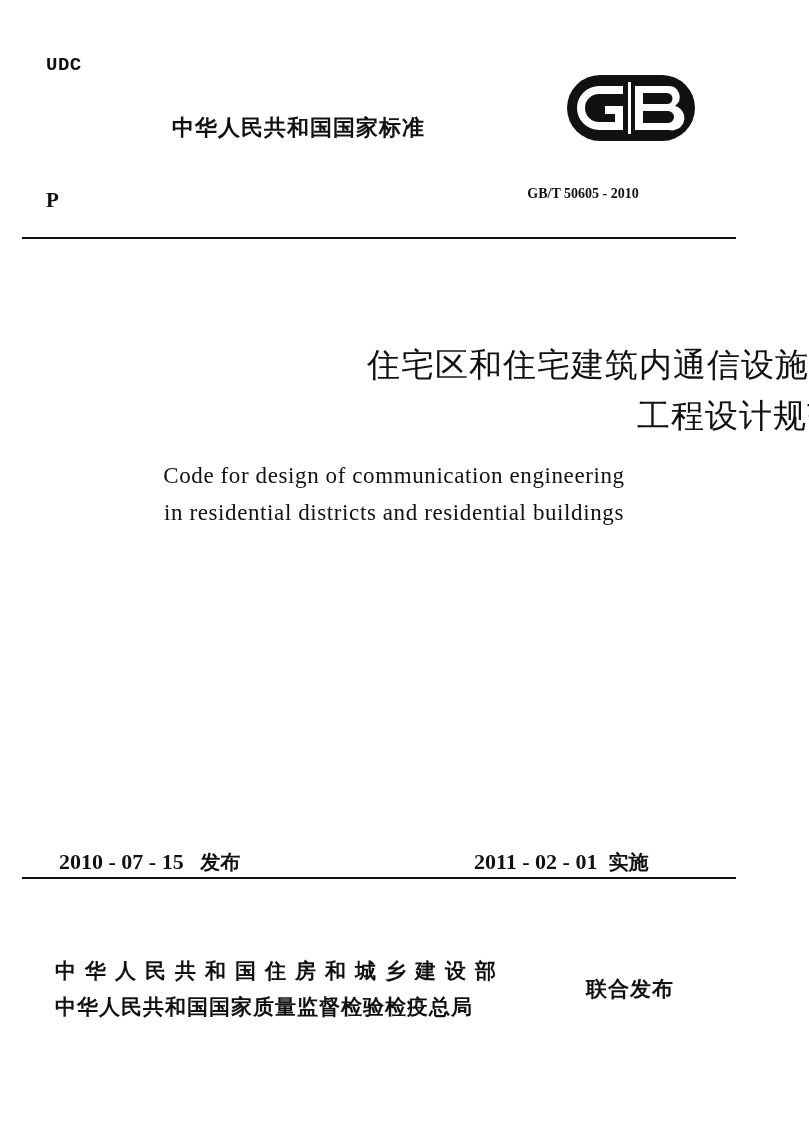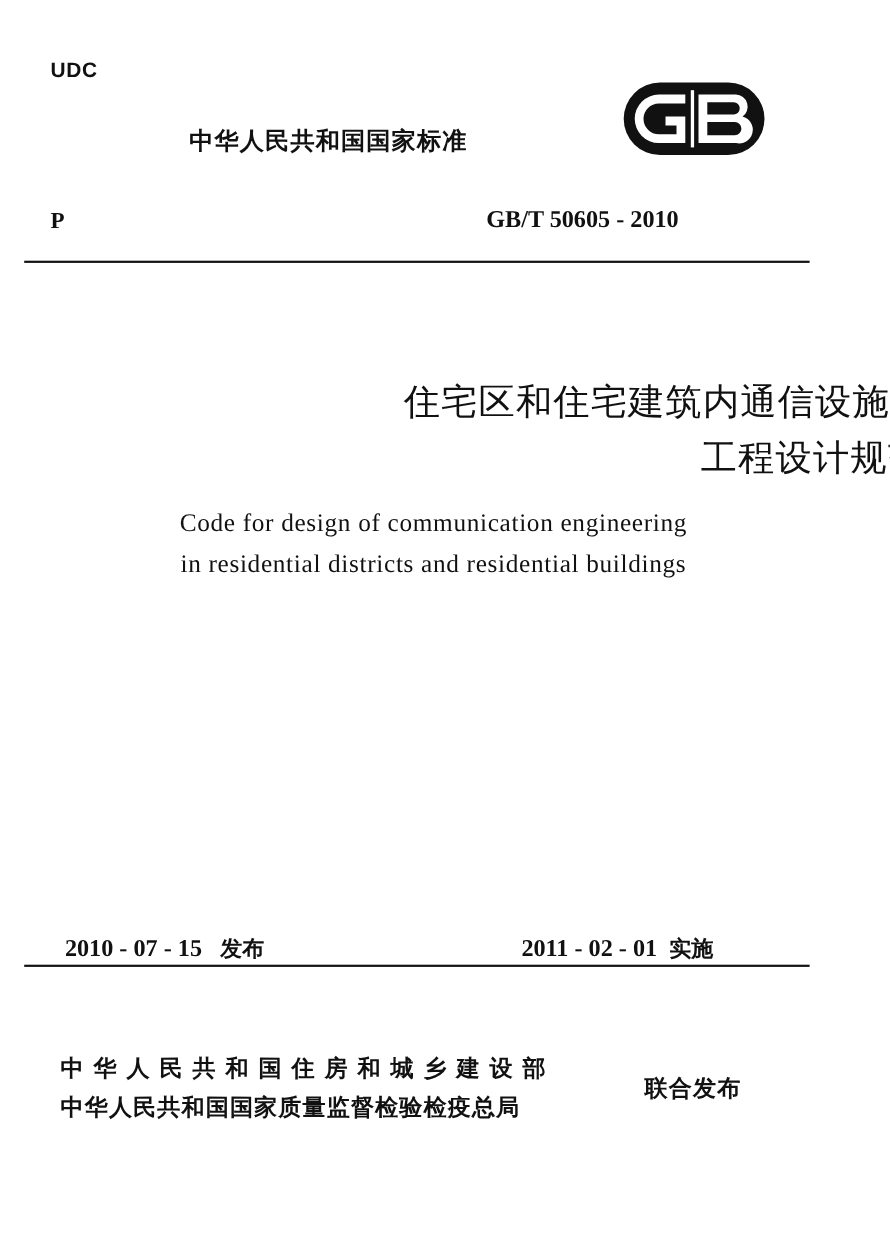--- a/index.html
+++ b/index.html
@@ -2,25 +2,25 @@
 <html><head>
 <meta charset="utf-8">
 <style>
   html, body { margin: 0; padding: 0; }
   body {
     width: 809px; height: 1122px; background: #ffffff; position: relative; overflow: hidden;
     color: #111111;
     font-family: "DejaVu Serif", "Liberation Serif", serif;
   }
   .abs { position: absolute; }
-  .udc { left: 46px; top: 54px; font-family: Liberation Sans, sans-serif; font-weight: bold; font-size: 19px; letter-spacing: 0.5px; text-align: center; }
+  .udc { left: 46px; top: 54px; font-family: Liberation Mono, monospace; font-weight: bold; font-size: 19px; letter-spacing: 0.5px; text-align: center; }
   .std-title { left: 172px; top: 113px; font-family: "DejaVu Sans", sans-serif; font-weight: bold; font-size: 22px; letter-spacing: 1px; }
   .logo { left: 565px; top: 72px; width: 132px; height: 72px; }
   .p-class { left: 46px; top: 188px; font-family: "Liberation Serif", serif; font-weight: bold; font-size: 21px; }
-  .std-number { left: 442px; top: 186px; width: 226px; text-align: left; font-family: "Liberation Serif", serif; font-weight: bold; font-size: 22px; white-space: pre; }
+  .std-number { left: 470px; top: 186px; width: 226px; text-align: center; font-family: "Liberation Serif", serif; font-weight: bold; font-size: 14px; white-space: pre; }
   .rule { left: 22px; width: 714px; height: 2px; background: #111; }
   .rule.top { top: 237px; }
   .rule.bottom { top: 877px; }
   .title-cn { left: 0; width: 809px; text-align: right; font-family: "DejaVu Serif", serif; font-size: 33px; letter-spacing: 1px; }
   .title-cn.l1 { top: 343px; }
   .title-cn.l2 { top: 394px; padding-left: 32px; }
   .title-en { left: 0; width: 760px; text-align: center; font-family: "Liberation Serif", serif; font-size: 23px; letter-spacing: 0.6px; margin-left: 14px; }
   .title-en.l1 { top: 463px; }
   .title-en.l2 { top: 500px; }
   .date-left { left: 48px; top: 823px; font-family: "Liberation Serif", serif; font-weight: bold; font-size: 22px; white-space: pre; }

